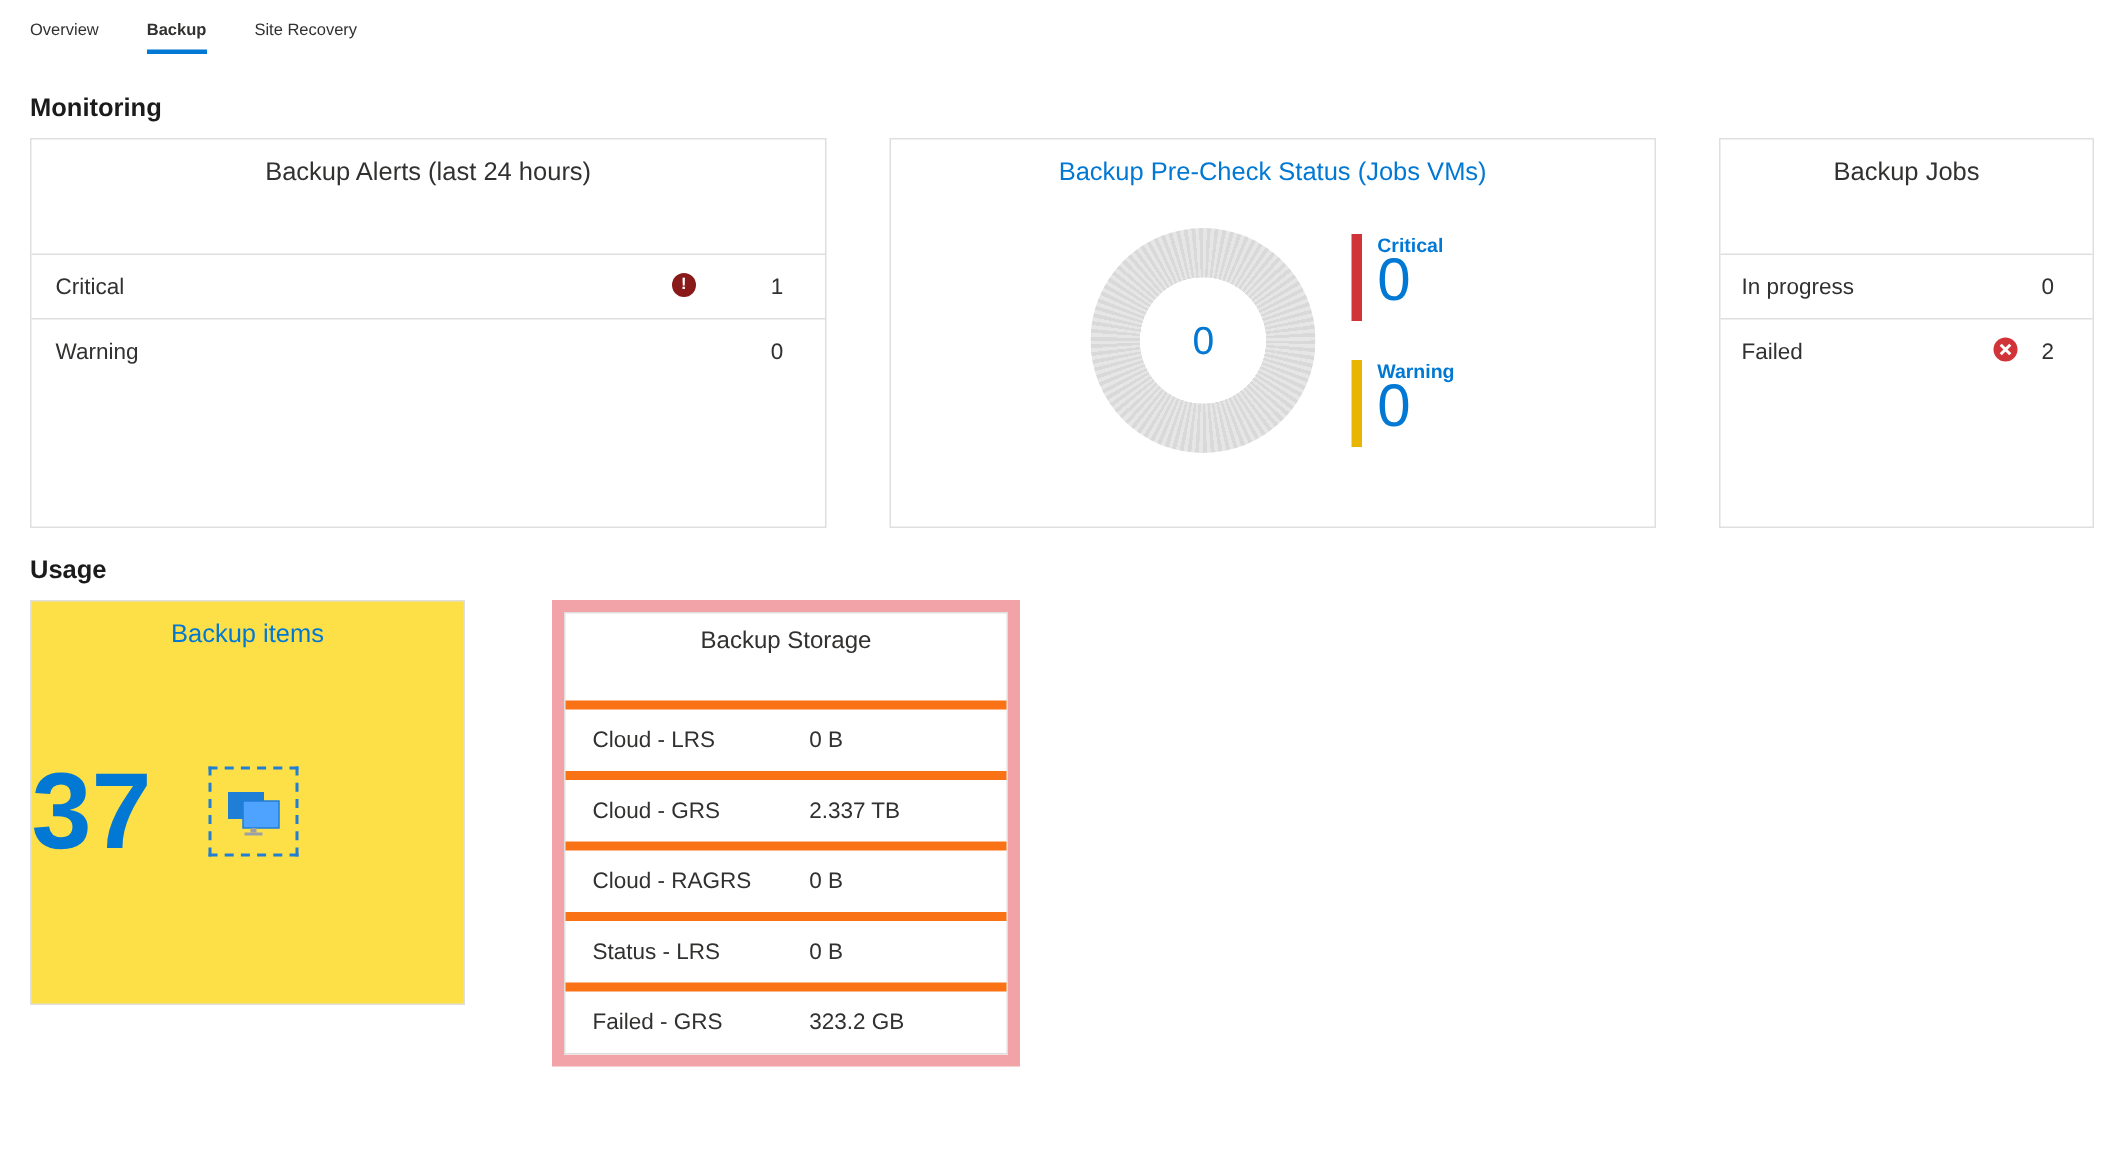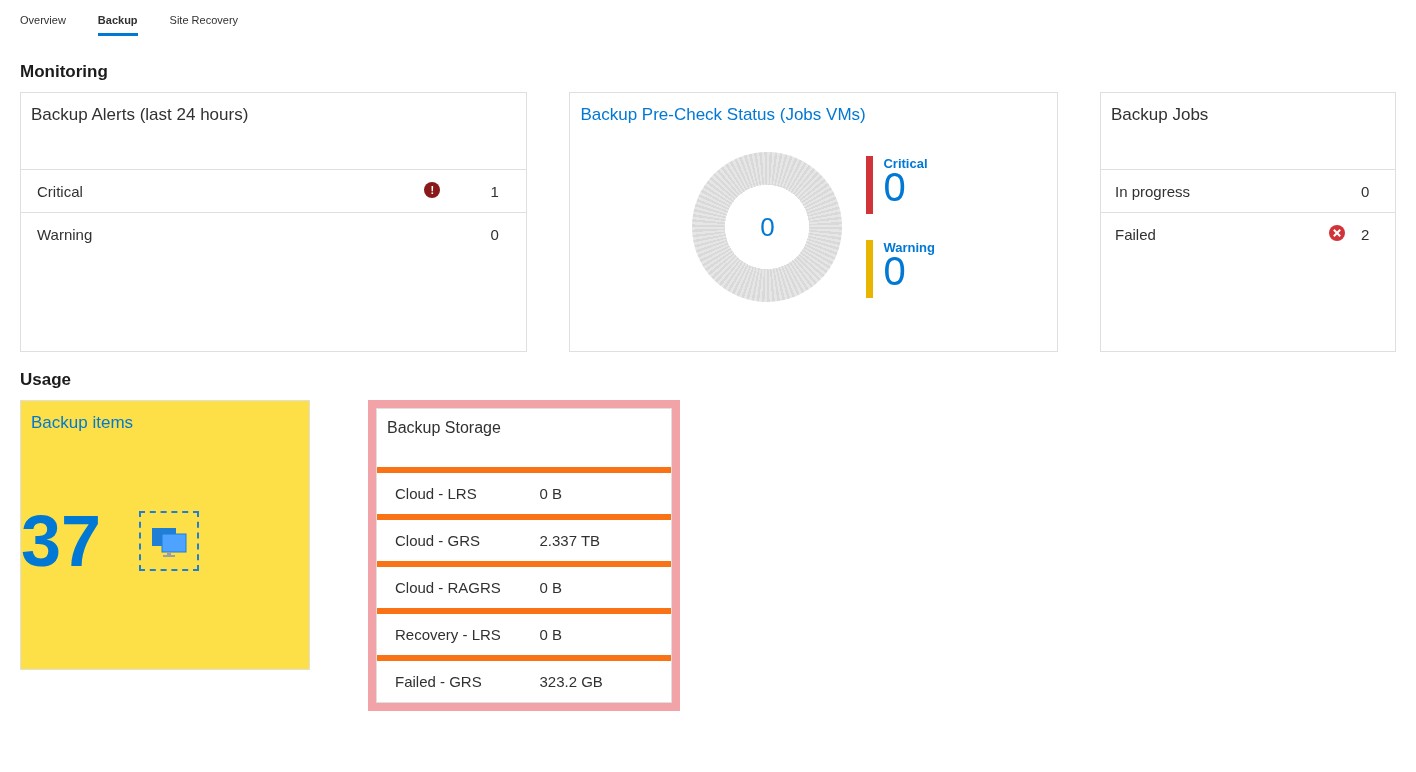--- a/index.html
+++ b/index.html
@@ -45,20 +45,21 @@
     display: flex;
     gap: 42px;
   }
   .card {
     border: 1px solid #e1dfdd;
     background: #fff;
     min-height: 260px;
     position: relative;
   }
   .card-title {
+    text-align: center;
     font-size: 17px;
     color: #323130;
     padding: 12px 10px 8px 10px;
   }
   .card-title.link { color: #0078d4; cursor: pointer; }
   .stat-row {
     display: flex;
     align-items: center;
     border-top: 1px solid #e1dfdd;
     padding: 12px 16px;
@@ -67,21 +68,21 @@
   }
   .stat-label { flex: 1 1 auto; }
   .stat-icon {
     width: 18px; height: 18px;
     margin-right: 48px;
   }
   .stat-value { min-width: 20px; text-align: left; color: #323130; }
   
   .alerts-card { width: 540px; }
   .precheck-card { width: 520px; }
-  .jobs-card { width: 296px; flex: 0 0 auto; }
+  .jobs-card { width: 250px; flex: 0 0 auto; }
   
   .precheck-body {
     display: flex;
     align-items: center;
     justify-content: center;
     gap: 24px;
     padding: 18px 10px 10px 10px;
     height: 180px;
     overflow: hidden;
   }
@@ -271,21 +272,21 @@
       </div>
       <div class="storage-row">
         <span class="storage-label">Cloud - GRS</span>
         <span class="storage-value">2.337 TB</span>
       </div>
       <div class="storage-row">
         <span class="storage-label">Cloud - RAGRS</span>
         <span class="storage-value">0 B</span>
       </div>
       <div class="storage-row">
-        <span class="storage-label">Recovery - LRS</span>
+        <span class="storage-label">Status - LRS</span>
         <span class="storage-value">0 B</span>
       </div>
       <div class="storage-row">
         <span class="storage-label">Failed - GRS</span>
         <span class="storage-value">323.2 GB</span>
       </div>
     </div>
   </div>
 
 </div>

